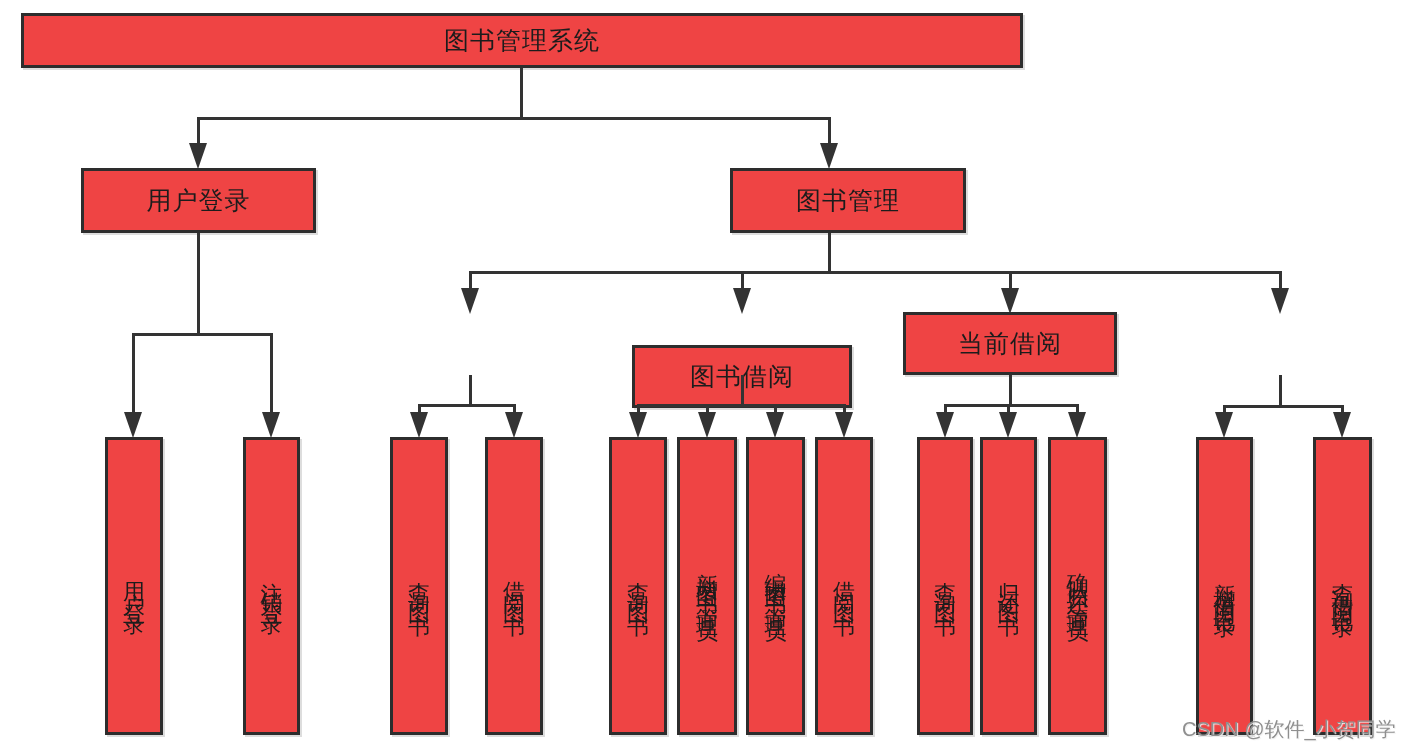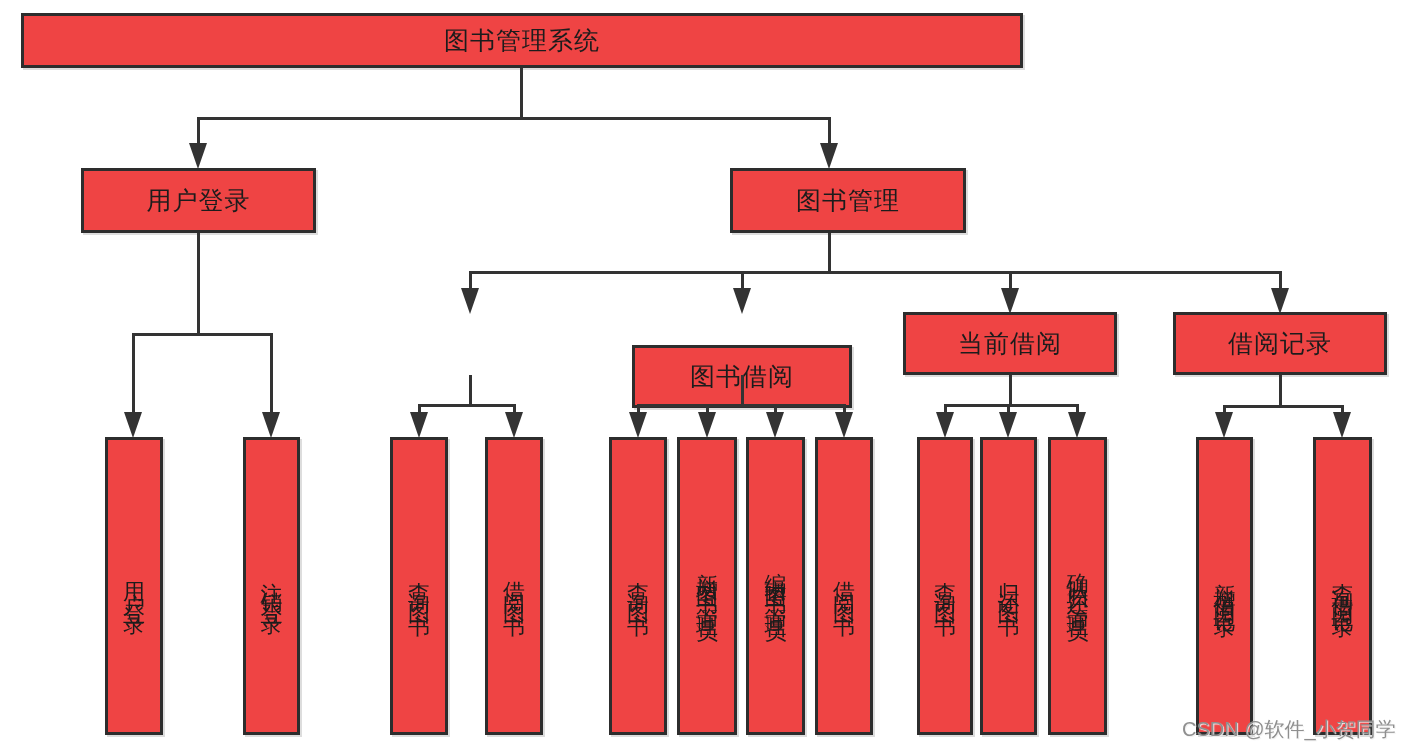--- a/index.html
+++ b/index.html
@@ -88,23 +88,20 @@
   <div class="arrow" style="left:733px;top:288px;"></div>
   <div class="arrow" style="left:1001px;top:288px;"></div>
   <div class="arrow" style="left:1271px;top:288px;"></div>
 
   <div class="box hbox" style="left:632px;top:312px;width:220px;height:63px;margin-top:33px;">
     <span>图书借阅</span>
   </div>
   <div class="box hbox" style="left:903px;top:312px;width:214px;height:63px;">
     <span>当前借阅</span>
   </div>
-  <div class="box hbox" style="left:1173px;top:312px;width:214px;height:63px;">
-    <span>借阅记录</span>
-  </div>
 
   <div class="vline" style="left:469px;top:375px;height:31px;"></div>
   <div class="hline" style="left:418px;top:404px;width:97px;"></div>
   <div class="vline" style="left:418px;top:404px;height:12px;"></div>
   <div class="vline" style="left:513px;top:404px;height:12px;"></div>
   <div class="arrow" style="left:410px;top:412px;"></div>
   <div class="arrow" style="left:505px;top:412px;"></div>
 
   <div class="vline" style="left:741px;top:375px;height:31px;"></div>
   <div class="hline" style="left:637px;top:404px;width:208px;"></div>

